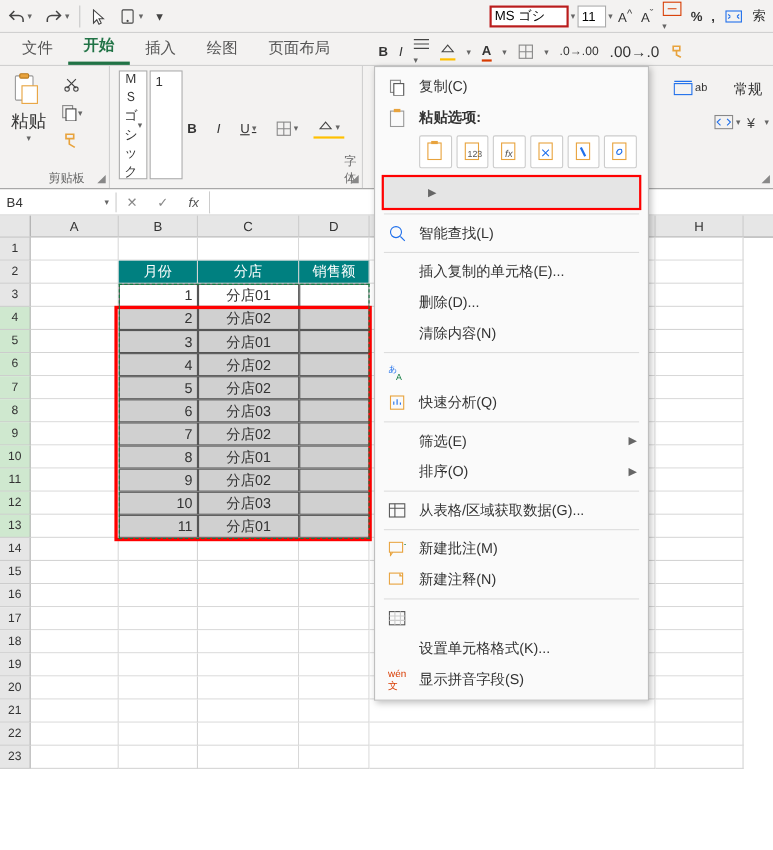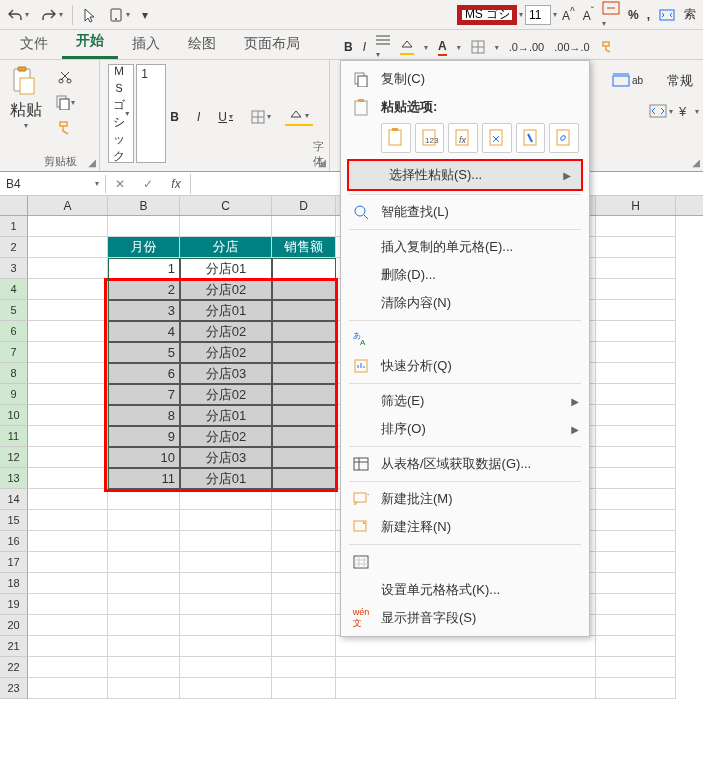--- a/index.html
+++ b/index.html
@@ -4,21 +4,21 @@
 <style>
   * { box-sizing: border-box; margin: 0; padding: 0; font-family: "Microsoft YaHei", Arial, sans-serif; }
   body { background: #fff; width: 703px; height: 773px; overflow: hidden; font-size: 12px; color: #333; position: relative; }
   
   
   .mini-toolbar { height: 30px; background: #f3f2f1; display: flex; align-items: center; padding: 0 4px; gap: 6px; border-bottom: 1px solid #d0d0d0; }
   .mini-toolbar .mini-item { display: flex; align-items: center; gap: 2px; padding: 2px 3px; cursor: pointer; }
   .mini-toolbar .sep { width: 1px; height: 20px; background: #c8c8c8; }
   .mini-font { margin-left: auto; display: flex; align-items: center; gap: 2px; }
   .mini-font input { font-size: 12px; height: 20px; }
-  .mini-fontname { width: 60px; border: 5px solid #b91c1c; padding: 1px 3px; }
+  .mini-fontname { width: 72px; border: 2px solid #b91c1c; padding: 1px 3px; }
   .mini-fontsize { width: 26px; border: 1px solid #aaa; padding: 1px 3px; }
   .mini-font .btn { padding: 0 3px; cursor: pointer; }
   .dropdown-arrow { font-size: 8px; color: #666; }
   .underline-red { border-bottom: 2px solid #d83b01; padding-bottom:1px;}
   .underline-yellow { border-bottom: 2px solid #ffc000; padding-bottom:1px;}
   
   
   .ribbon-tabs { height: 30px; background: #f3f2f1; display: flex; align-items: flex-end; padding: 0 6px; gap: 0; border-bottom: 1px solid #d0d0d0;}
   .ribbon-tab { padding: 6px 14px; cursor: pointer; font-size: 14px; color: #555; }
   .ribbon-tab.active { color: #217346; font-weight: 600; border-bottom: 3px solid #217346; }
@@ -168,21 +168,21 @@
     <span class="underline-red" style="cursor:pointer; font-weight:bold">A</span>
       <span class="dropdown-arrow">▾</span>
     <span style="cursor:pointer">
         <svg width="14" height="14">
           <rect x="1" y="1" width="12" height="12" fill="none" stroke="#888"></rect>
           <path d="M1 7h12M7 1v12" stroke="#888"></path>
         </svg>
       </span>
       <span class="dropdown-arrow">▾</span>
     <span style="cursor:pointer; font-size:11px">.0→.00</span>
-    <span style="cursor:pointer; font-size:11px">.00→.0</span>
+    <span style="cursor:pointer; font-size:14px">.00→.0</span>
     <span style="cursor:pointer">
         <svg width="16" height="14">
           <path d="M3 2h6v4H3zM6 6v4l4 2" fill="none" stroke="#e8a33d" stroke-width="1.5"></path>
         </svg>
       </span>
   </div>
   <div style="position:absolute; right:6px; top:62px; font-size:14px; color:#555">开发工具</div>
 </div>
 
 <div class="ribbon-body">
@@ -573,21 +573,20 @@
       </div>
     <div class="paste-opt">
         <svg width="18" height="20">
           <rect x="2" y="2" width="12" height="15" fill="none" stroke="#e8a33d"></rect>
           <path d="M6 12a3 3 0 0 1 4-4M10 8a3 3 0 0 1-4 4" stroke="#1f6feb" fill="none"></path>
         </svg>
       </div>
   </div>
   <div class="cm-item cm-highlight cm-red-box">
     <div class="cm-icon"></div>
-    <div class="cm-label">选择性粘贴(S)...</div>
     <div class="cm-arrow">▶</div>
   </div>
   <div class="cm-sep"></div>
   <div class="cm-item">
     <div class="cm-icon">
         <svg width="16" height="16">
           <circle cx="7" cy="7" r="5" fill="none" stroke="#1f6feb"></circle>
           <path d="M11 11l4 4" stroke="#1f6feb"></path>
         </svg>
       </div>

